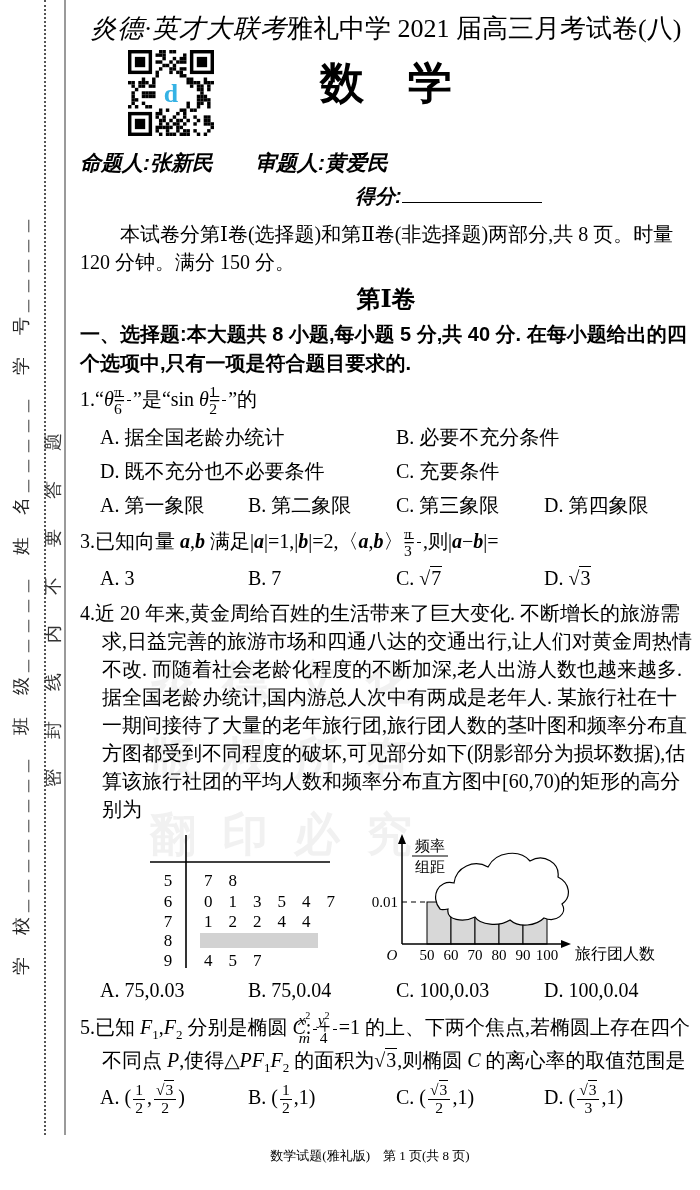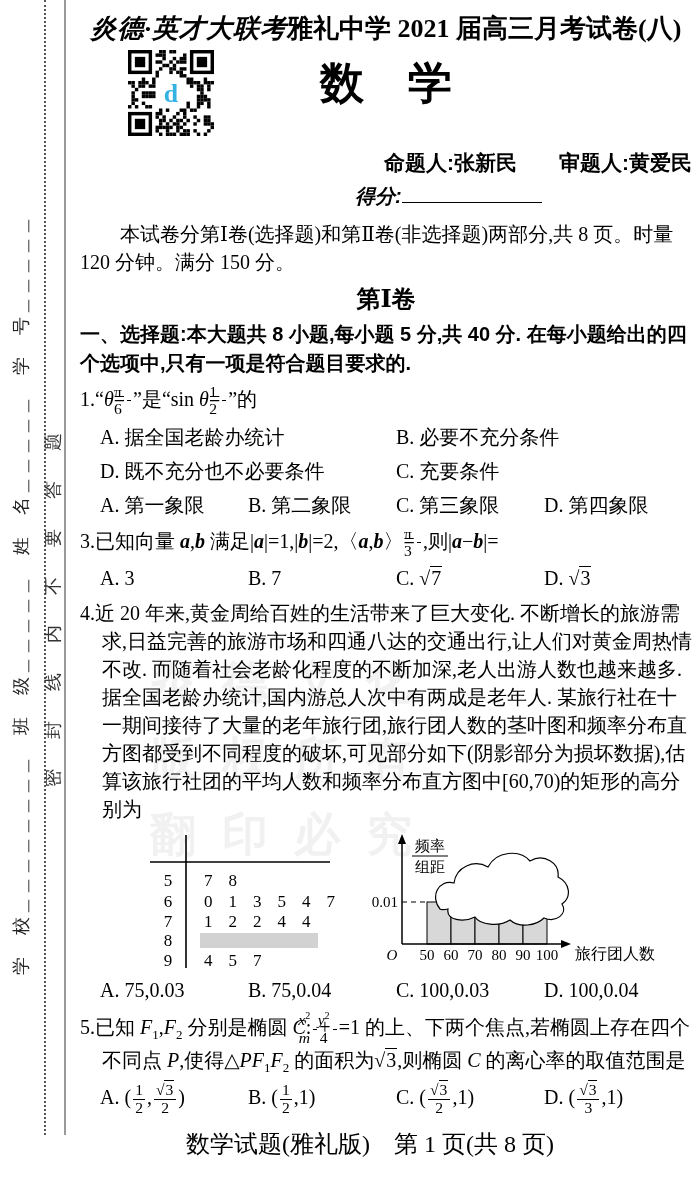--- a/index.html
+++ b/index.html
@@ -26,26 +26,26 @@
   .seal-strip .rot-inner { height:21px; line-height:21px; font-size:18px; letter-spacing:30px; color:#333; }
 
   
   .watermark { position:absolute; left:150px; top:645px; z-index:0;
     font-size:46px; line-height:76px; letter-spacing:26px;
     color:rgba(60,60,60,0.07); font-weight:bold; white-space:nowrap; }
 
   
   .content { position:absolute; left:80px; top:0; width:612px; z-index:1; }
   .main-title { margin-top:12px; text-align:center; font-size:26px; line-height:34px;
-    font-weight:bold; white-space:nowrap; }
+    font-weight:normal; white-space:nowrap; }
   .main-title .brand { font-style:italic; letter-spacing:1px; }
   .title-block { position:relative; height:96px; }
   .qr { position:absolute; left:48px; top:4px; width:86px; height:86px; }
   .subject { text-align:center; font-size:44px; font-weight:bold; padding-top:8px; line-height:60px; }
-  .proposers { text-align:right; font-size:21px; line-height:26px; margin-top:8px; }
+  .proposers { text-align:left; font-size:21px; line-height:26px; margin-top:8px;font-style:italic; }
   .score-row { margin-left:275px; margin-top:6px; height:26px; font-size:20px;font-style:italic; }
   .score-row .blank { display:inline-block; width:140px; border-bottom:1.5px solid #000; height:20px; vertical-align:baseline; }
 
   .intro { margin:12px 0 0 0; text-indent:2em; }
   .part-title { text-align:center; font-size:24px; font-weight:bold; margin-top:6px; line-height:34px; }
   .section-head { margin-top:4px; font-size:20px; line-height:29px; }
 
   .stem { margin-top:6px; padding-left:22px; text-indent:-22px; line-height:1.45; }
   .stem.plain { line-height:28px; }
   .opts { display:flex; padding-left:20px; margin-top:4px; line-height:30px; }
@@ -61,22 +61,22 @@
   .sq { white-space:nowrap; }
   .sq .rad { border-top:1.4px solid #000; padding:0 1px; }
   sup,sub { font-size:0.65em; }
 
   
   .figs { display:flex; margin-top:6px; margin-left:44px; align-items:flex-start; }
   .figs svg { display:block; }
   .fig-hist { margin-left:18px; }
   svg text { font-family:"Liberation Serif","DejaVu Serif",serif; }
 
-  .footer { position:absolute; left:70px; width:600px; bottom:32px; text-align:center;
-    font-size:24px; z-index:1; }
+  .footer { position:absolute; left:70px; width:600px; bottom:20px; text-align:center;
+    font-size:13px; z-index:1; }
 </style>
 </head>
 <body>
 
 <div class="rot-wrap fields-strip">
   <div class="rot-inner">学　校＿＿＿＿＿＿＿＿　班　级＿＿＿＿＿　姓　名＿＿＿＿＿　学　号＿＿＿＿＿</div>
 </div>
 <div class="vline-dotted"></div>
 <div class="rot-wrap seal-strip">
   <div class="rot-inner">密封线内不要答题</div>

